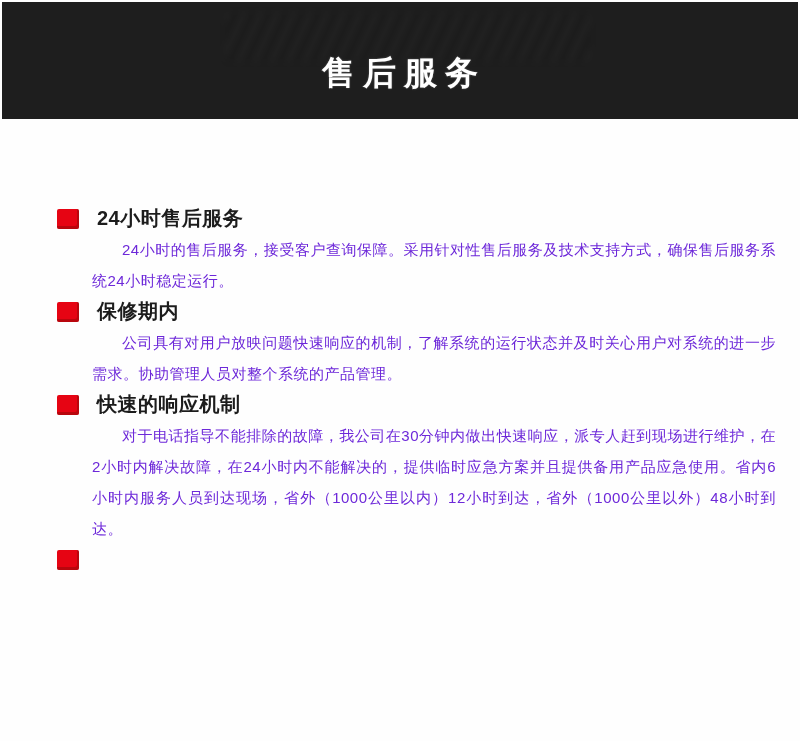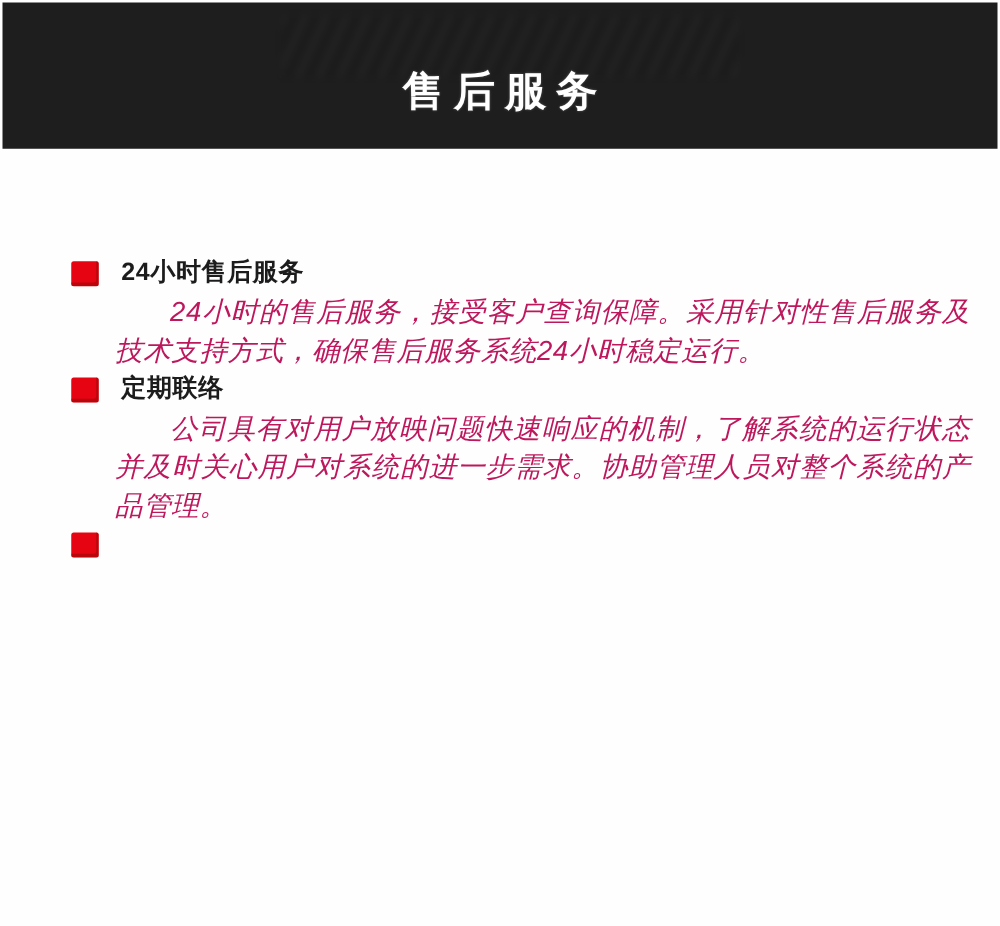--- a/index.html
+++ b/index.html
@@ -76,27 +76,26 @@
   }
   .head-text {
     font-size: 20px;
     font-weight: 700;
     color: #1c1c1c;
     letter-spacing: 0.5px;
   }
   .paras { margin: 0 0 0 35px; }
   .para {
     margin: 0;
-    font-size: 22px;
+    font-size: 15px;
     line-height: 31px;
-    color: #be185d;
+    color: #6d28d9;
     letter-spacing: 0.5px;
     text-indent: 2em;
     text-align: justify;
-    font-style: italic;
   }
 </style>
 </head>
 <body>
 
 <div class="page">
   <header class="banner">
     <div class="watermark"></div>
     <h1 class="banner-title">售后服务</h1>
   </header>
@@ -107,29 +106,34 @@
       <span class="head-text">24小时售后服务</span>
     </h2>
     <div class="paras">
           <p class="para">24小时的售后服务，接受客户查询保障。采用针对性售后服务及技术支持方式，确保售后服务系统24小时稳定运行。</p>
         </div>
   </section>
 
   <section class="section">
     <h2 class="section-head">
       <span class="bullet"></span>
-      <span class="head-text">定期联络</span>
+      <span class="head-text">保修期内</span>
     </h2>
     <div class="paras">
           <p class="para">公司具有对用户放映问题快速响应的机制，了解系统的运行状态并及时关心用户对系统的进一步需求。协助管理人员对整个系统的产品管理。</p>
         </div>
   </section>
 
   <section class="section">
+    <h2 class="section-head">
+      <span class="bullet"></span>
+      <span class="head-text">快速的响应机制</span>
+    </h2>
     <div class="paras">
+          <p class="para">对于电话指导不能排除的故障，我公司在30分钟内做出快速响应，派专人赶到现场进行维护，在2小时内解决故障，在24小时内不能解决的，提供临时应急方案并且提供备用产品应急使用。省内6小时内服务人员到达现场，省外（1000公里以内）12小时到达，省外（1000公里以外）48小时到达。</p>
         </div>
   </section>
 
   <section class="section">
     <h2 class="section-head">
       <span class="bullet"></span>
     </h2>
   </section>
 </main>
 </div>

